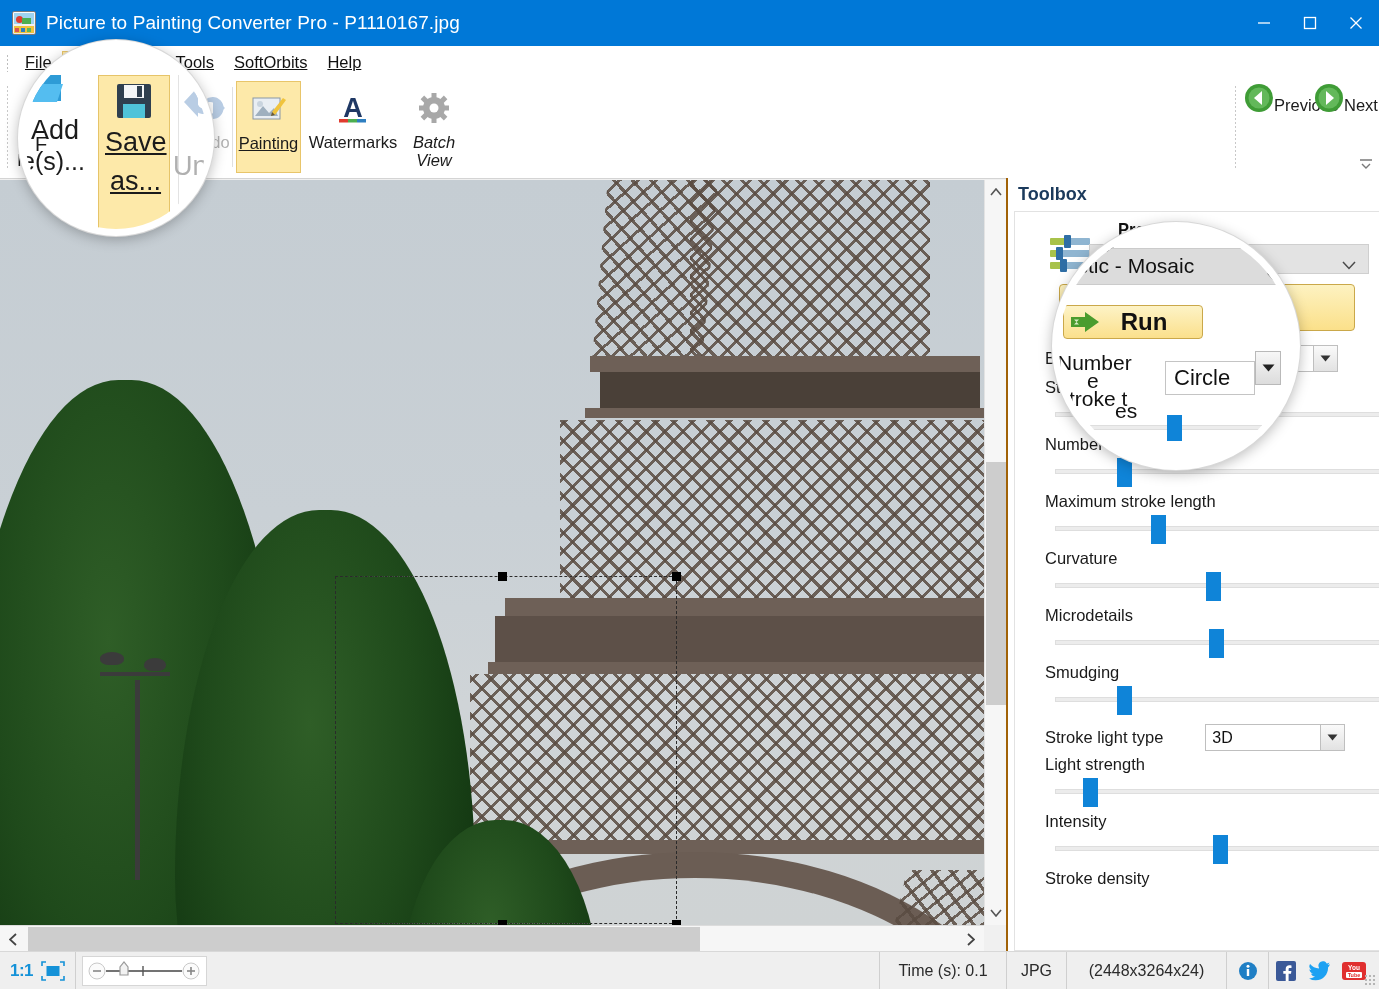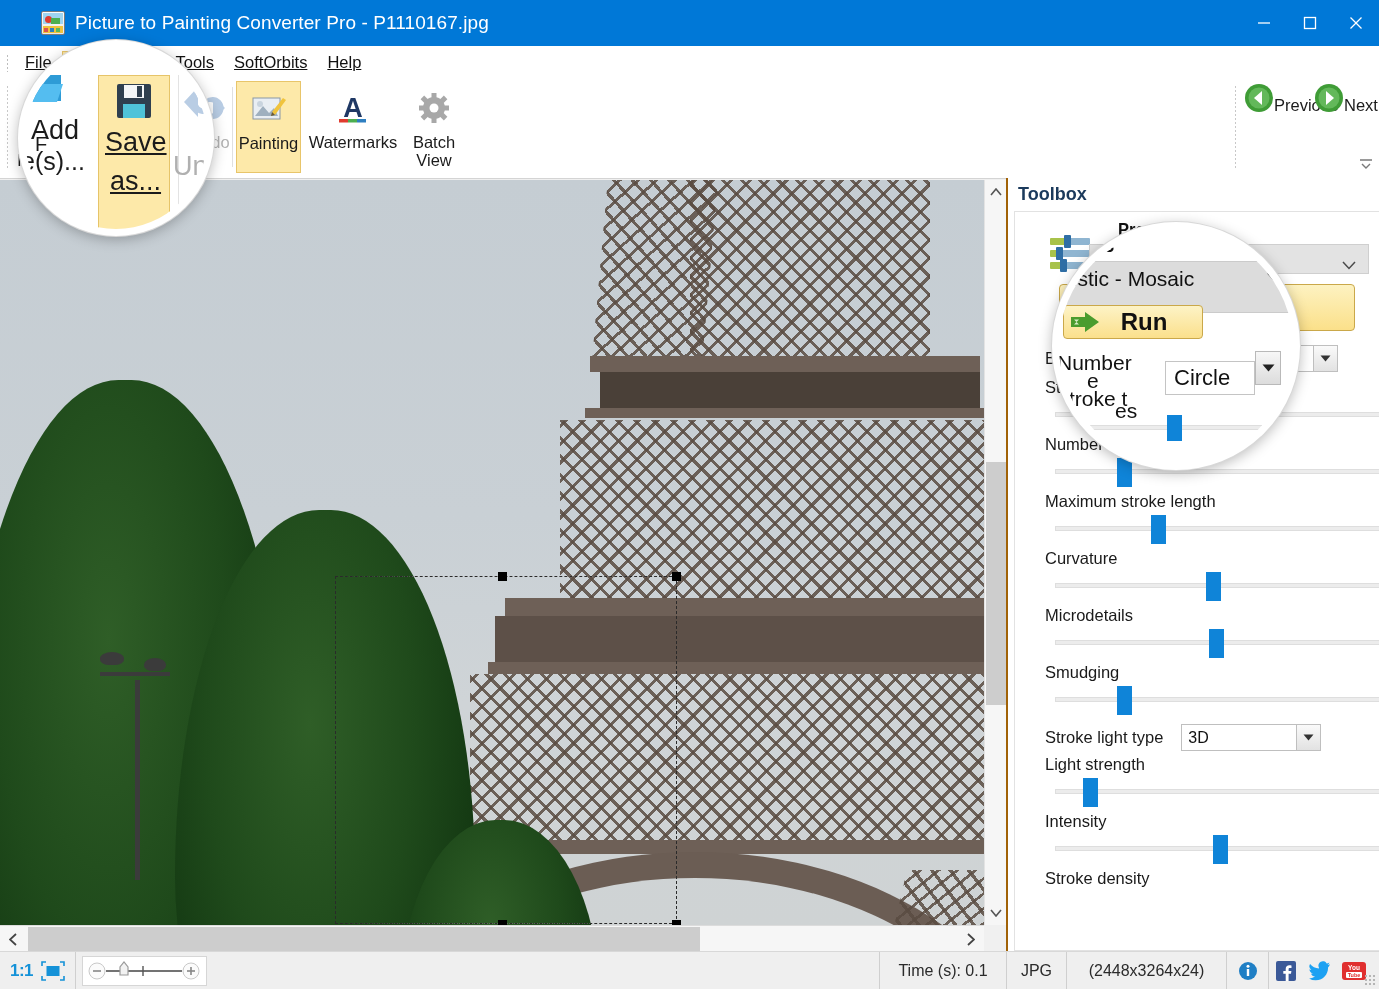--- a/index.html
+++ b/index.html
@@ -12,21 +12,21 @@
   #app {
     position: relative;
     width: 1379px; height: 989px;
     background: #f0f0f0;
   }
 
   
   .titlebar {
     position: absolute; left: 0; top: 0; width: 1379px; height: 46px;
     background: #0078d7;
-    display: flex; align-items: center; padding-left: 29px;
+    display: flex; align-items: center;
   }
   .title-icon {
     width: 24px; height: 24px; margin-left: 12px; margin-right: 10px;
     position: relative; flex: none;
     background: linear-gradient(#fdfdfd, #e8e8e8);
     border: 1px solid #7a7a7a; border-radius: 2px;
     overflow: hidden;
   }
   .title-icon .ti-sky { position:absolute; left:1px; top:1px; right:1px; height:11px; background:#9ed4f0; }
   .title-icon .ti-red { position:absolute; left:3px; top:4px; width:7px; height:7px; background:#e03b2f; border-radius:50%; }
@@ -392,36 +392,36 @@
     <div class="rb-btn active" style="left:236px; width:65px; height:92px;">
       <div class="icon">
         <svg width="38" height="30" viewBox="0 0 38 30">
           <rect x="3" y="4" width="27" height="21" fill="#e9eef3" stroke="#8a97a5"></rect>
           <path d="M5 22 L13 12 L19 19 L24 14 L28 22 Z" fill="#9fb0bf"></path>
           <circle cx="10" cy="10" r="3" fill="#c9d4de"></circle>
           <path d="M22 18 L33 4 L36 6 L25 21 Z" fill="#f0c33c"></path>
           <path d="M22 18 L25 21 L21 22 Z" fill="#6d5a33"></path>
         </svg>
       </div>
-      <div style="">Painting</div>
+      <div style="text-decoration:underline">Painting</div>
     </div>
 
     <div class="rb-btn" style="left:305px; width:96px;">
       <div class="icon">
         <svg width="34" height="32" viewBox="0 0 34 32">
           <text x="17" y="25" font-family="Liberation Sans, sans-serif" font-size="27" font-weight="bold" fill="#1f3864" text-anchor="middle">A</text>
           <rect x="3" y="27" width="9" height="3.5" fill="#e03b2f"></rect>
           <rect x="12" y="27" width="9" height="3.5" fill="#4caf50"></rect>
           <rect x="21" y="27" width="9" height="3.5" fill="#2e7fc1"></rect>
         </svg>
       </div>
       <div>Watermarks</div>
     </div>
 
-    <div class="rb-btn" style="left:402px; width:64px;">
+    <div class="rb-btn" style="left:402px; width:64px;font-style:italic;">
       <div class="icon">
         <svg width="34" height="32" viewBox="0 0 34 32">
           <g fill="#a8a8a8">
             <circle cx="17" cy="16" r="11"></circle>
             <rect x="14.5" y="1" width="5" height="6"></rect>
               <rect x="14.5" y="25" width="5" height="6"></rect>
             <rect x="2" y="13.5" width="6" height="5"></rect>
               <rect x="26" y="13.5" width="6" height="5"></rect>
             <rect x="5" y="4.5" width="5" height="6" transform="rotate(-45 7.5 7.5)"></rect>
             <rect x="24" y="4.5" width="5" height="6" transform="rotate(45 26.5 7.5)"></rect>
@@ -646,21 +646,21 @@
       <div class="param" style="margin-top:8px;">
         <div class="param-label">Smudging</div>
         <div class="slider">
           <div class="track"></div>
           <div class="thumb" style="left:21%;"></div>
         </div>
       </div>
 
       <div class="inline-row" style="margin-top:12px;">
         <div class="param-label">Stroke light type</div>
-        <div class="combo" style="width:140px; margin-left:4px;">
+        <div class="combo" style="width:140px; margin-left:28px;">
           <span>3D</span>
           <span class="btn">
             <svg width="11" height="7" viewBox="0 0 11 7">
                 <path d="M0.5 0.5 L10.5 0.5 L5.5 6.5 Z" fill="#333"></path>
               </svg>
           </span>
         </div>
       </div>
 
       <div class="param" style="margin-top:4px;">
@@ -784,21 +784,21 @@
       <div class="m1-undo" style="left:148px; top:104px;">Undo</div>
 
     </div>
   </div>
 
   <div class="magnifier" style="left:1052px; top:222px; width:248px; height:248px;">
     <div class="mag-inner">
 
       <div class="m2-label" style="left:10px; top:4px; font-weight:bold;">Pres</div>
 
-      <div class="m2-combo" style="left:-8px; top:32px; width:240px; height:52px;">
+      <div class="m2-combo" style="left:-8px; top:19px; width:240px; height:37px;">
         <span>rtistic - Mosaic</span>
       </div>
       <div style="position:absolute; right:6px; top:42px;">
         <svg width="20" height="13" viewBox="0 0 20 13">
             <path d="M1 1 L10 11 L19 1" stroke="#4a4a4a" stroke-width="2" fill="none"></path>
           </svg>
       </div>
 
       <div class="m2-run" style="left:4px; top:76px; width:140px; height:34px;">
         <span style="position:absolute; left:6px; top:5px;">

